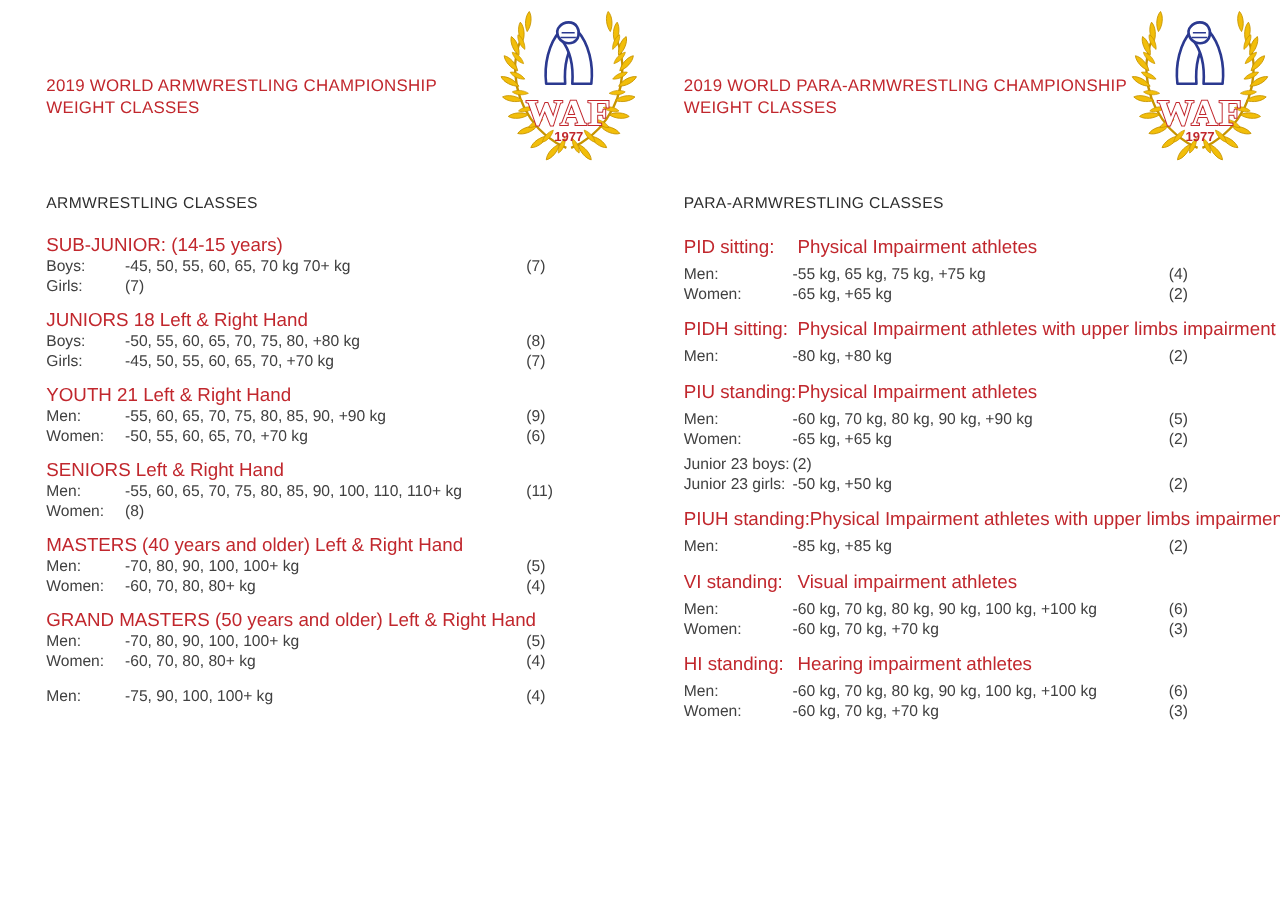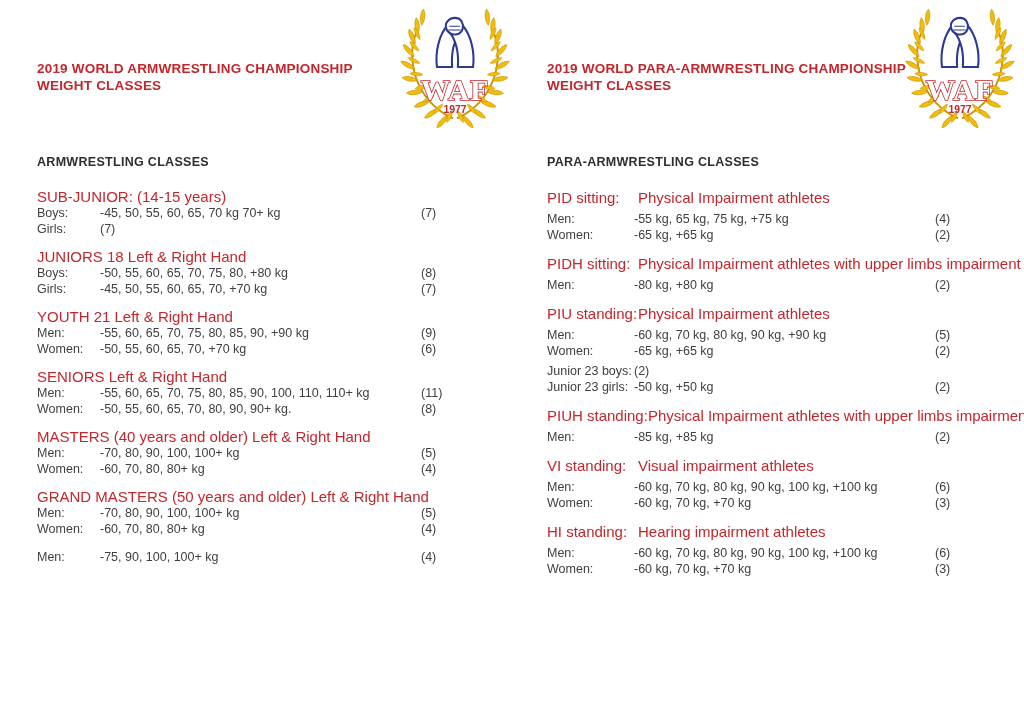--- a/index.html
+++ b/index.html
@@ -8,35 +8,35 @@
     --heading-text:#2E2E2E;
     --logo-navy:#2B3990;
     --logo-gold:#F2BE0A;
     --logo-gold-dark:#C79400;
   }
   *{margin:0;padding:0;box-sizing:border-box}
   html,body{width:1024px;height:724px;background:#fff;overflow:hidden;
     font-family:"Liberation Sans",sans-serif;position:relative}
   .page{position:absolute;inset:0;background:#fff}
 
-  .panel-title{position:absolute;top:60px;font-size:13.5px;font-weight:bold;
+  .panel-title{position:absolute;top:60px;font-size:13.5px;font-weight:normal;
     color:var(--accent-red);line-height:17px;letter-spacing:.2px}
   #title-left{left:37px;width:380px}
   #title-right{left:547px;width:390px}
 
   .logo{position:absolute;top:6px;width:114px;height:124px}
   #logo-left{left:398px}
   #logo-right{left:903px}
   .defs-holder{position:absolute;width:0;height:0;overflow:hidden}
 
   .content{position:absolute;top:154px}
   #content-left{left:37px;width:424px}
   #content-right{left:547px;width:428px}
 
-  .classes-heading{font-size:12.5px;font-weight:bold;color:var(--heading-text);
+  .classes-heading{font-size:12.5px;font-weight:normal;color:var(--heading-text);
     letter-spacing:.3px;line-height:16px}
   #content-left .classes-heading{margin-bottom:19px}
   #content-right .classes-heading{margin-bottom:20px}
 
   .group{margin-bottom:12px}
   #content-right .group{margin-bottom:13px}
 
   .g-head{font-size:15px;font-weight:normal;color:var(--accent-red);
     line-height:16px;display:flex;white-space:nowrap}
   #content-right .g-head{margin-bottom:5px}
@@ -154,21 +154,20 @@
 
     <div class="group">
       <h3 class="g-head">SENIORS Left &amp; Right Hand</h3>
       <div class="row">
         <span class="lbl">Men:</span>
         <span class="wts">-55, 60, 65, 70, 75, 80, 85, 90, 100, 110, 110+ kg</span>
         <span class="cnt">(11)</span>
       </div>
       <div class="row">
         <span class="lbl">Women:</span>
-        <span class="wts">-50, 55, 60, 65, 70, 80, 90, 90+ kg.</span>
         <span class="cnt">(8)</span>
       </div>
     </div>
 
     <div class="group">
       <h3 class="g-head">MASTERS (40 years and older) Left &amp; Right Hand</h3>
       <div class="row">
         <span class="lbl">Men:</span>
         <span class="wts">-70, 80, 90, 100, 100+ kg</span>
         <span class="cnt">(5)</span>

